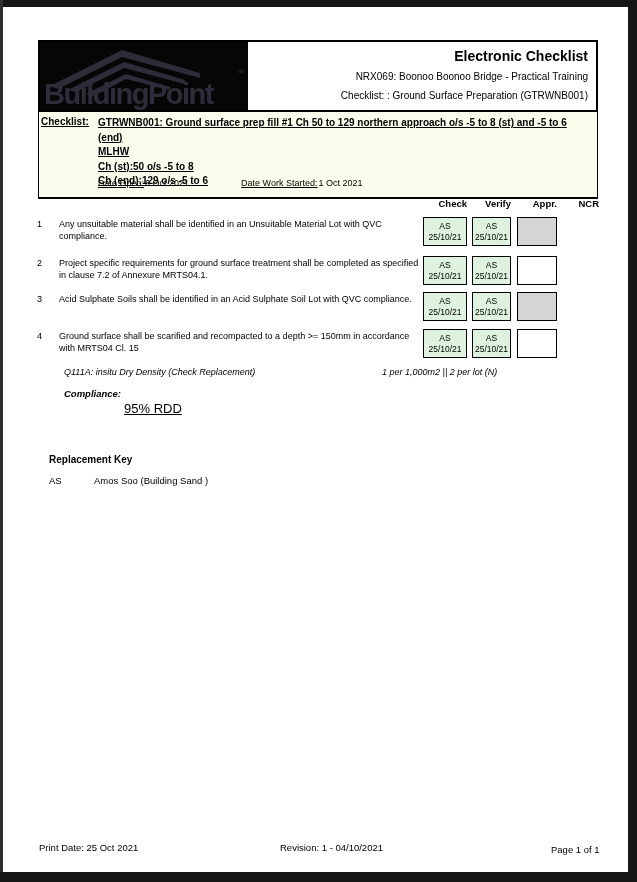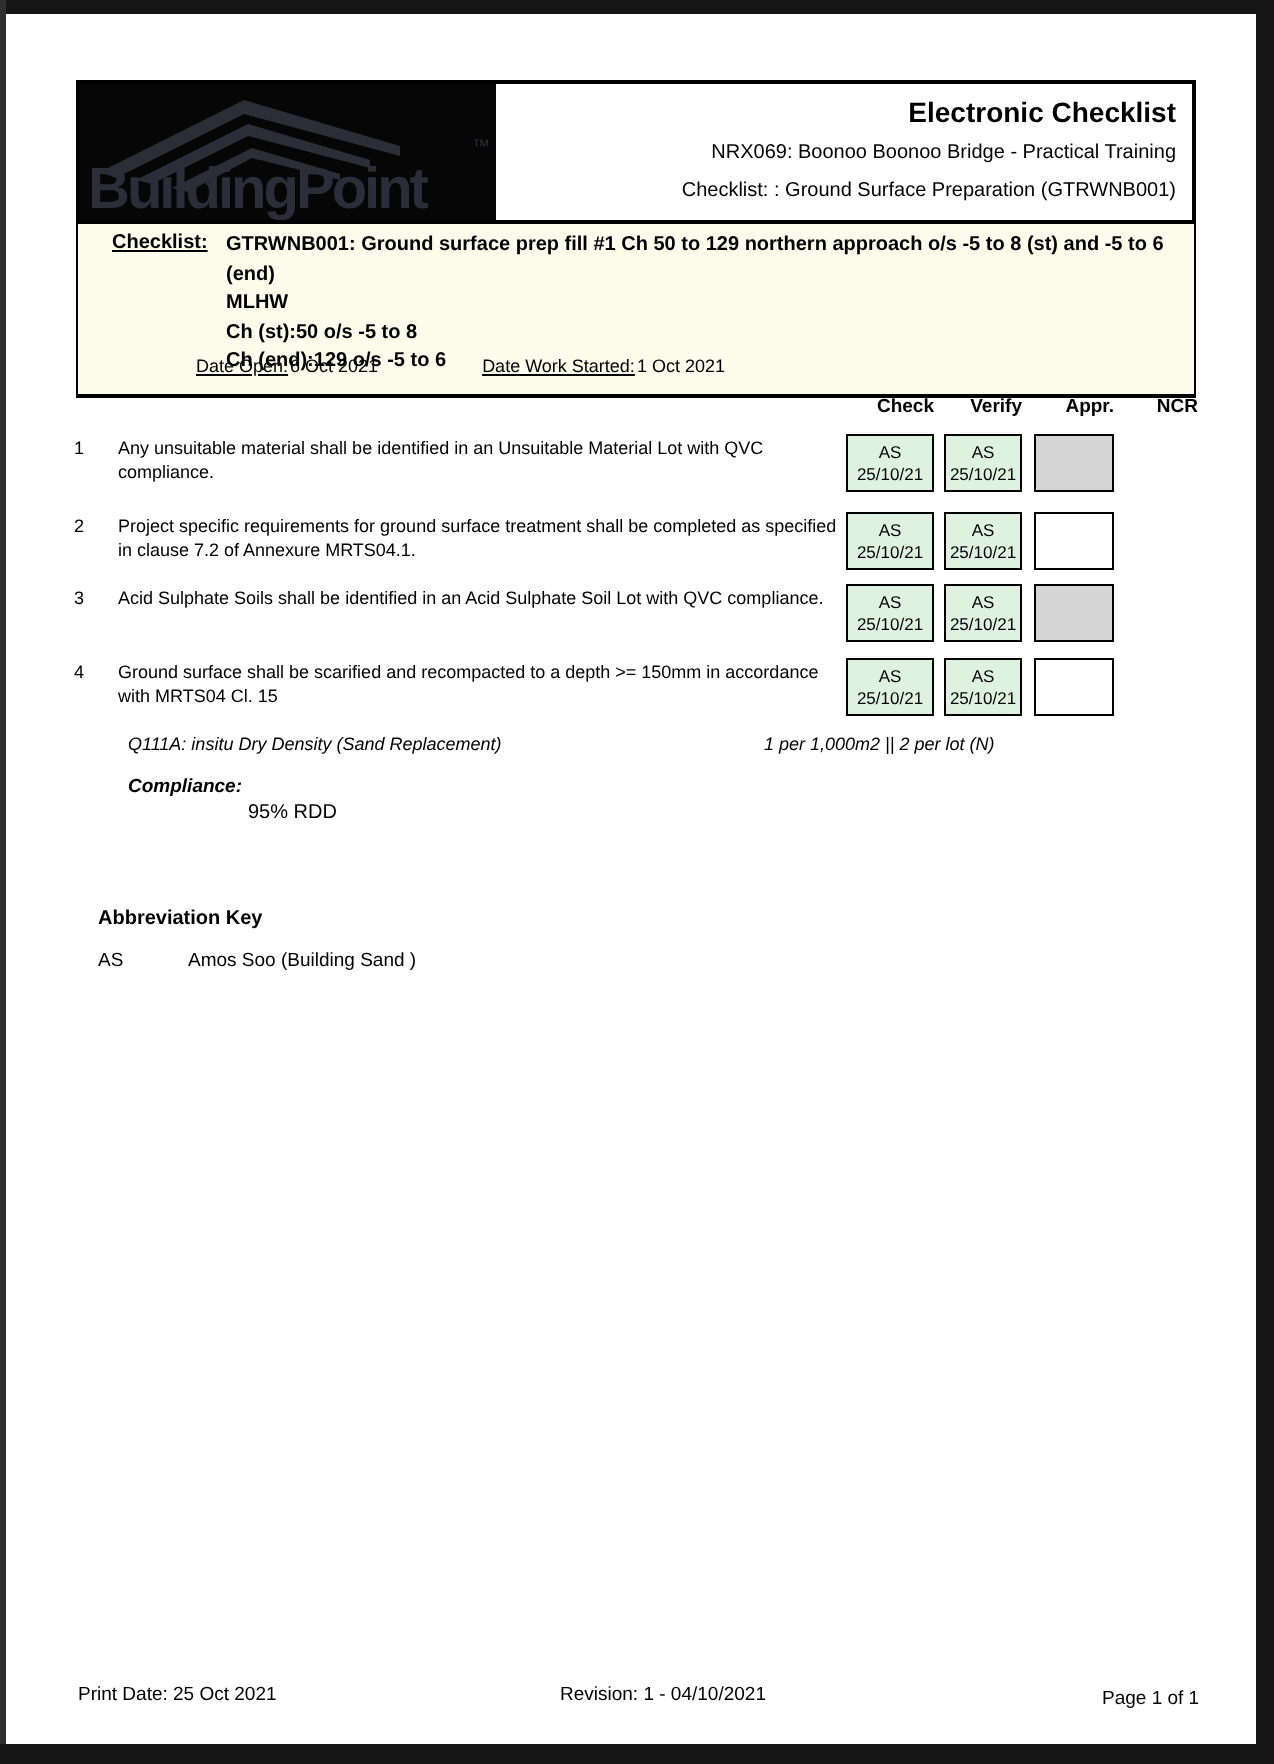--- a/index.html
+++ b/index.html
@@ -13,21 +13,21 @@
   .frame-bottom { position:absolute; left:0; bottom:0; width:637px; height:10px; background:#161616; }
 
   
   .header-box { position:absolute; left:38px; top:40px; width:560px; height:72px; border:2px solid #000; background:#fff; }
   .logo-box   { position:absolute; left:0px; top:0px; width:208px; height:68px; background:#060606; }
   .header-text{ position:absolute; right:8px; top:6px; text-align:right; }
   .hdr-title  { font-size:14px; font-weight:bold; margin-bottom:7px; }
   .hdr-line   { font-size:10px; margin-bottom:8px; }
 
   
-  .info-box { position:absolute; left:38px; top:111px; width:560px; height:88px; background:#fcfcec; border:1px solid #000; border-bottom:2px solid #000; padding:4px 8px 0 17px; }
+  .info-box { position:absolute; left:38px; top:111px; width:560px; height:88px; background:#fcfcec; border:1px solid #000; border-bottom:2px solid #000; padding:4px 8px 0 2px;text-decoration:underline; }
   .info-grid { display:flex; }
   .info-label { width:57px; font-size:10px; font-weight:bold; text-decoration:underline; flex:none; }
   .info-content { font-size:10px; font-weight:bold; line-height:14.5px; width:492px; }
   .info-dates { position:absolute; left:59px; top:66px; font-size:9px; }
   .date-label { text-decoration:underline; }
   .date-val   { margin-left:1px; }
   .date-label2{ text-decoration:underline; margin-left:52px; }
 
   
   .col-head { position:absolute; top:198px; height:12px; font-size:9.5px; font-weight:bold; text-align:right; }
@@ -41,21 +41,21 @@
   .stamp-box[data-state="filled"] { background:#d5d5d5; }
   .stamp-box[data-state="empty"]  { background:#ffffff; }
   .pos-check  { left:423px; width:44px; }
   .pos-verify { left:472px; width:39px; }
   .pos-appr   { left:517px; width:40px; }
 
   
   .test-line  { position:absolute; left:64px; top:367px; font-size:9px; font-style:italic; }
   .test-freq  { position:absolute; left:382px; top:367px; font-size:9px; font-style:italic; }
   .compliance-label { position:absolute; left:64px; top:388px; font-size:9.5px; font-weight:bold; font-style:italic; }
-  .compliance-value { position:absolute; left:124px; top:401px; font-size:10px; }
+  .compliance-value { position:absolute; left:124px; top:401px; font-size:13px;text-decoration:underline; }
 
   
   .abbrev-title { position:absolute; left:49px; top:454px; font-size:10px; font-weight:bold; }
   .abbrev-abbr  { position:absolute; left:49px; top:475px; font-size:9.5px; }
   .abbrev-name  { position:absolute; left:94px; top:475px; font-size:9.5px; }
 
   
   .footer-print    { position:absolute; left:39px;  top:842px; font-size:9.5px; }
   .footer-revision { position:absolute; left:280px; top:842px; font-size:9.5px; }
   .footer-page     { position:absolute; left:551px; top:844px; font-size:9.5px; }
@@ -155,25 +155,25 @@
       <div>AS</div>
       <div>25/10/21</div>
     </div>
     <div class="stamp-box green pos-verify">
       <div>AS</div>
       <div>25/10/21</div>
     </div>
     <div class="stamp-box pos-appr" data-state="empty"></div>
   </div>
 
-  <div class="test-line">Q111A: insitu Dry Density (Sand Replacement)</div>
+  <div class="test-line">Q111A: insitu Dry Density (Check Replacement)</div>
   <div class="test-freq">1 per 1,000m2 || 2 per lot (N)</div>
   <div class="compliance-label">Compliance:</div>
   <div class="compliance-value">95% RDD</div>
 
-  <div class="abbrev-title">Abbreviation Key</div>
+  <div class="abbrev-title">Replacement Key</div>
   <div class="abbrev-abbr">AS</div>
   <div class="abbrev-name">Amos Soo (Building Sand )</div>
 
   <div class="footer-print">Print Date: 25 Oct 2021</div>
   <div class="footer-revision">Revision: 1 - 04/10/2021</div>
   <div class="footer-page">Page 1 of 1</div>
 </div>
 
 </body></html>

